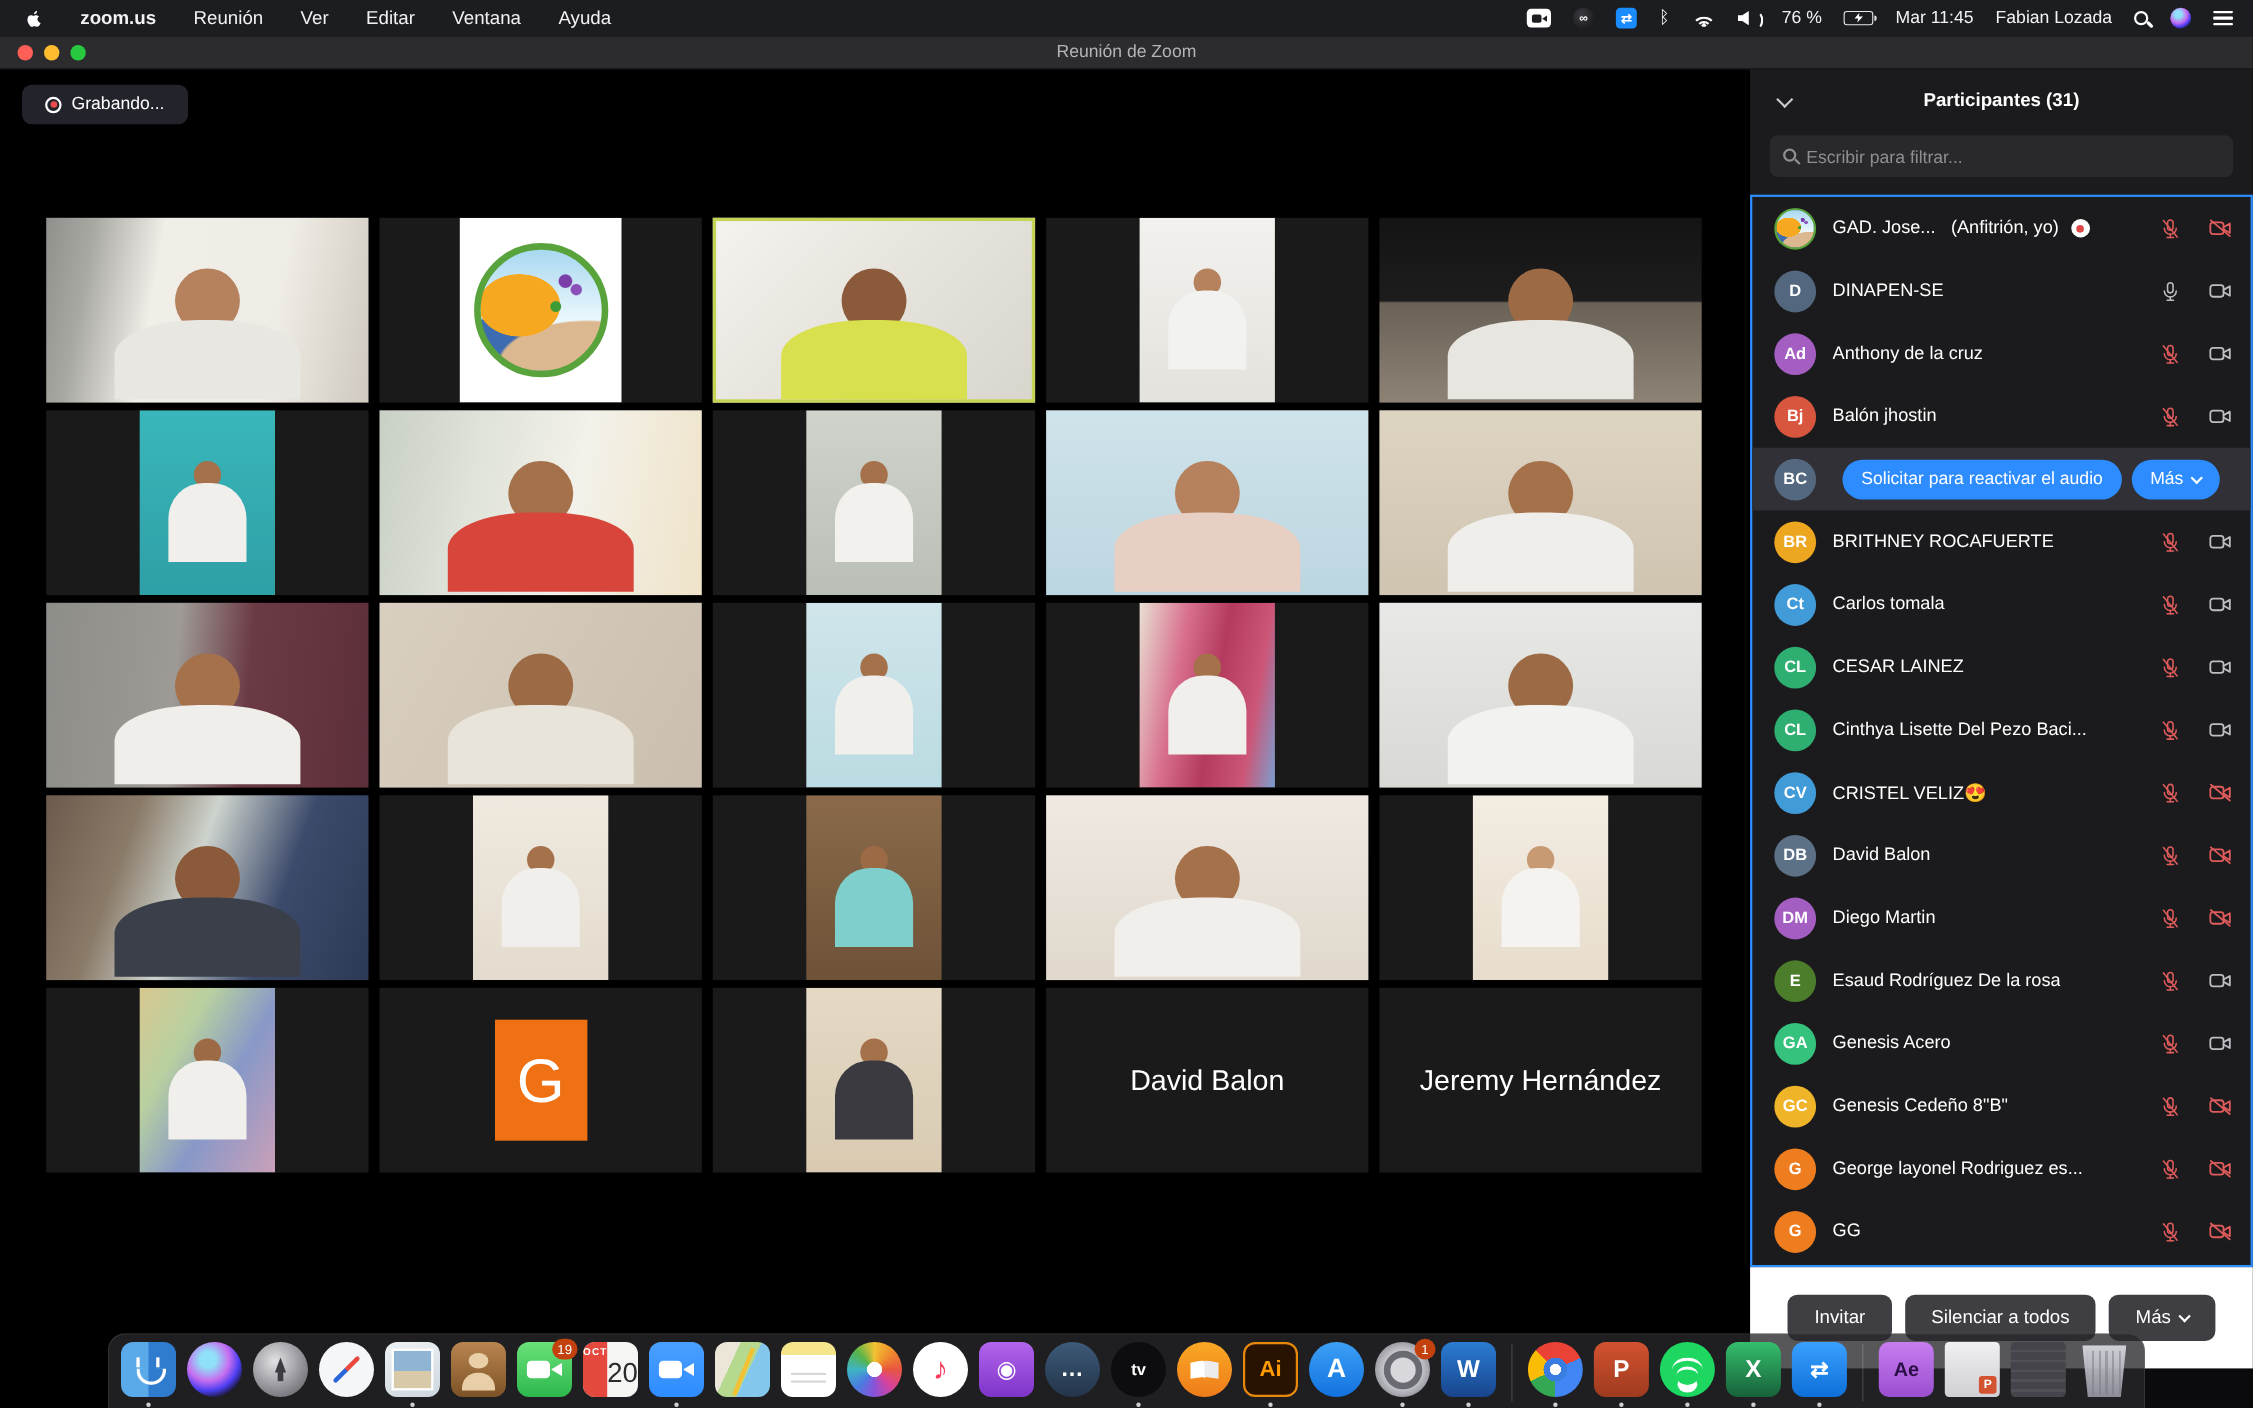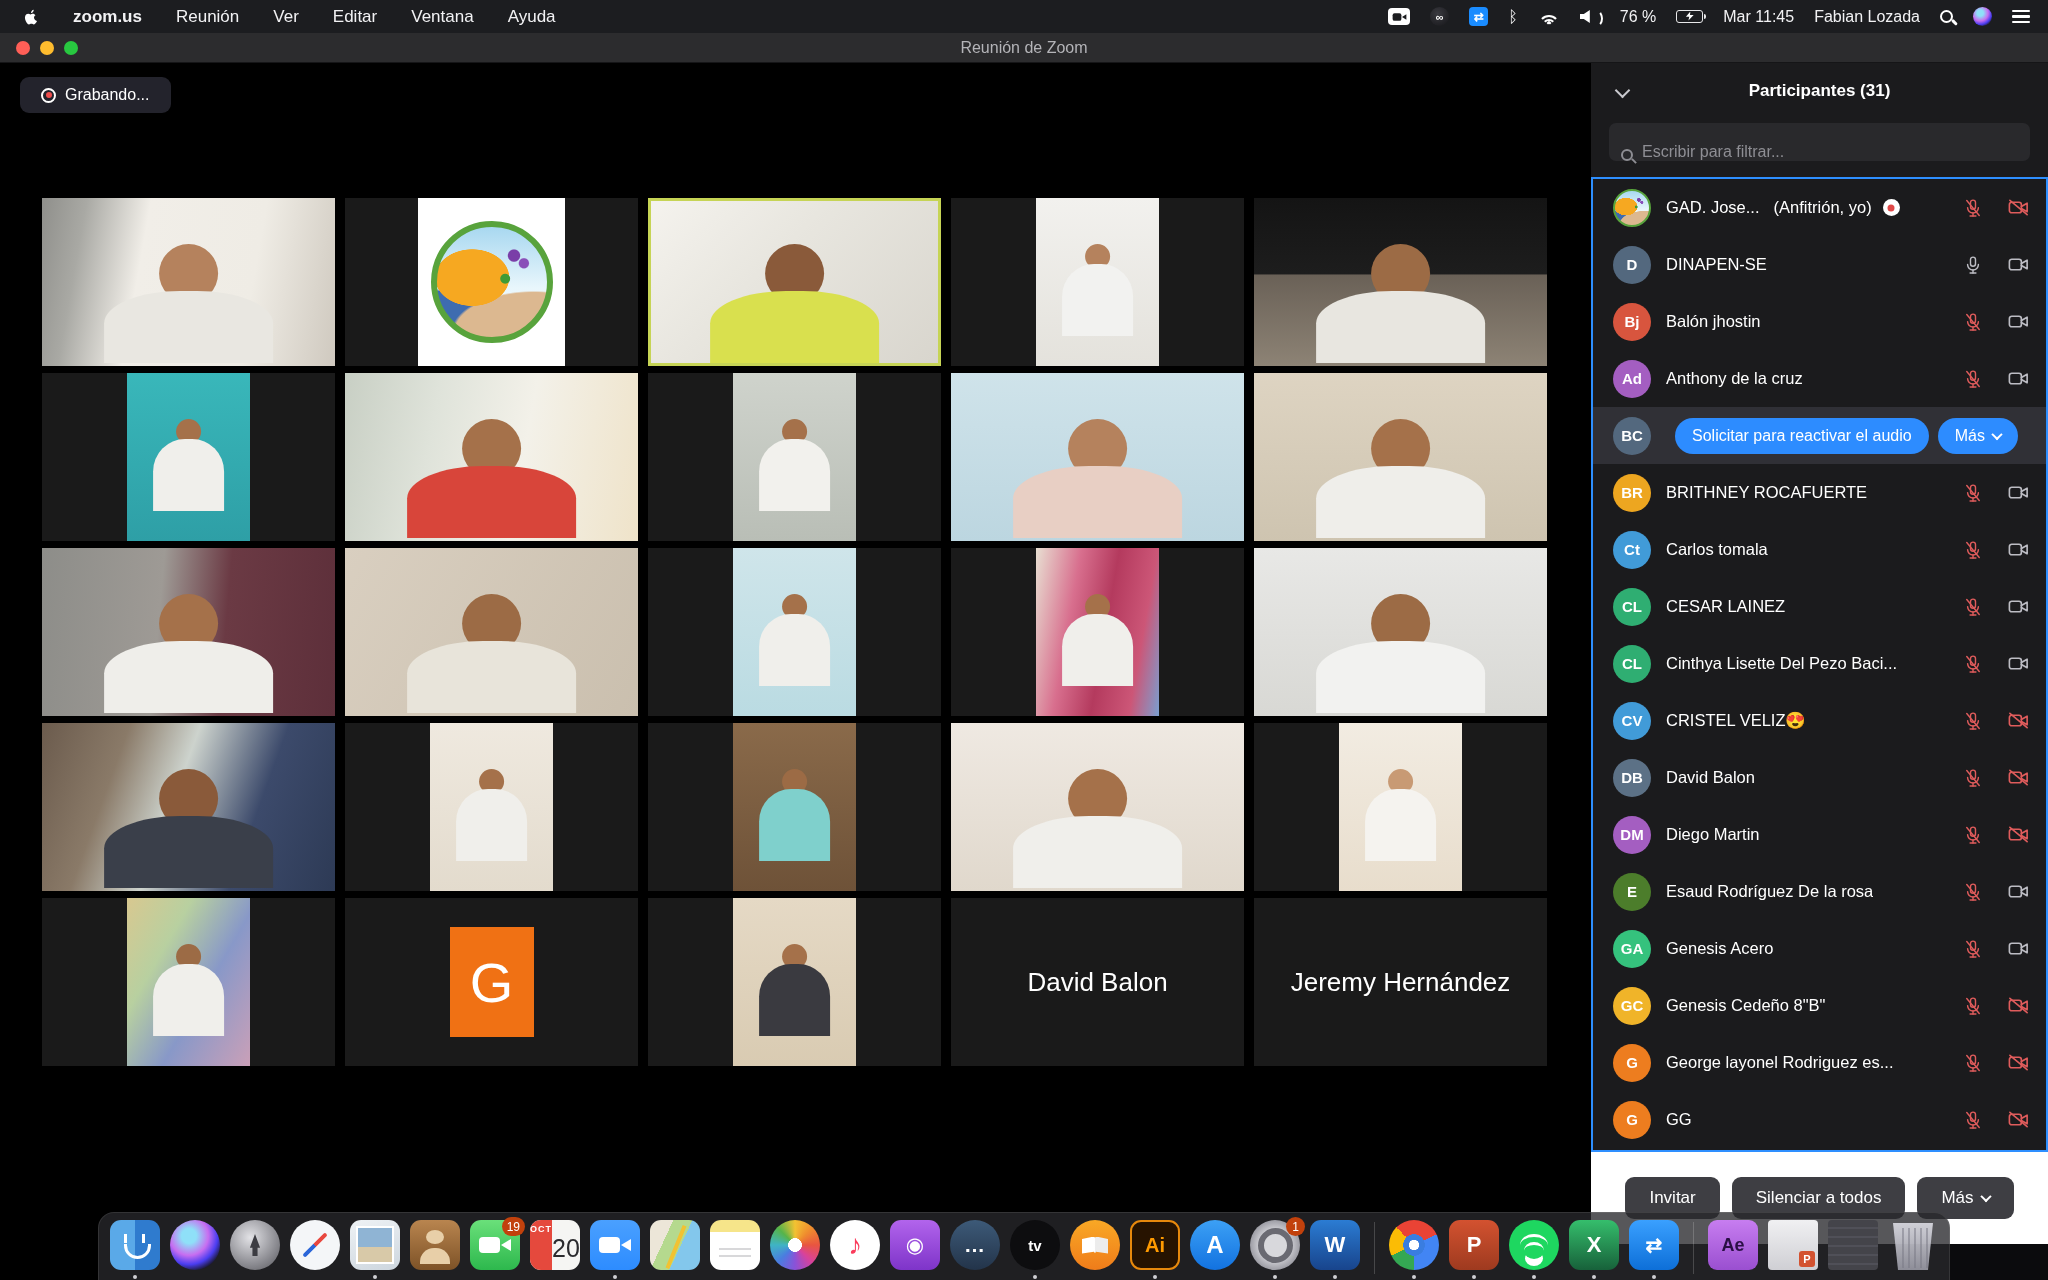--- a/index.html
+++ b/index.html
@@ -82,21 +82,21 @@
   .tile-name{color:#fff;font-size:26px;}
 
   
   .panel{position:absolute;left:1591px;top:63px;width:457px;bottom:36px;background:#1b1b1d;
     display:flex;flex-direction:column;z-index:30;}
   .p-header{position:relative;height:56px;display:flex;align-items:center;justify-content:center;}
   .p-title{color:#fff;font-size:17px;font-weight:600;}
   .collapse{position:absolute;left:26px;top:22px;width:11px;height:11px;border-right:2.5px solid #c9c9ce;
     border-bottom:2.5px solid #c9c9ce;transform:rotate(45deg);cursor:pointer;}
   .search{margin:4px 18px 16px;height:38px;background:#29292c;border-radius:7px;
-    display:flex;align-items:flex-end;padding:0 12px;gap:9px;}
+    display:flex;align-items:flex-start;padding:12px 12px;gap:9px;}
   .search input{flex:1;background:transparent;border:none;outline:none;color:#e8e8ea;font-size:16px;
     font-family:"Liberation Sans",sans-serif;}
   .search input::placeholder{color:#8e8e94;}
   .s-mag{position:relative;width:12px;height:12px;border:2px solid #8e8e94;border-radius:50%;flex:none;}
   .s-mag::after{content:"";position:absolute;right:-4px;bottom:-5px;width:2px;height:6px;background:#8e8e94;transform:rotate(-45deg);}
   .plist{flex:1;border:2.5px solid #2e8fff;overflow:hidden;background:#1b1b1d;}
   .prow{height:57px;display:flex;align-items:center;padding:0 16px 0 20px;}
   .prow.hover{background:#303036;}
   .avatar{width:38px;height:38px;border-radius:50%;flex:none;display:flex;align-items:center;justify-content:center;
     color:#fff;font-size:15px;font-weight:600;margin-right:15px;}
@@ -487,47 +487,47 @@
             <svg viewBox="0 0 24 24">
               <g fill="none" stroke="currentColor" stroke-width="1.7" stroke-linejoin="round" stroke-linecap="round">
                 <rect x="2.5" y="6.5" width="12.5" height="11" rx="2.5"></rect>
                 <path d="M15 11l6-3.5v9L15 13"></path>
               </g>
             </svg>
           </span>
         </span>
       </div>
       <div class="prow">
+        <div class="avatar" style="background: rgb(164, 94, 193);">Ad</div>
+        <span class="pname">Anthony de la cruz</span>
+        <span class="picons">
+          <span class="ic mic muted">
+            <svg viewBox="0 0 24 24">
+              <g fill="none" stroke="currentColor" stroke-width="1.7" stroke-linecap="round">
+                <rect x="9" y="2.5" width="6" height="11" rx="3"></rect>
+                <path d="M5.5 11.5a6.5 6.5 0 0 0 13 0"></path>
+                <line x1="12" y1="18" x2="12" y2="21.5"></line>
+                <line x1="8.5" y1="21.5" x2="15.5" y2="21.5"></line>
+                <line x1="4.5" y1="3" x2="19.5" y2="21"></line>
+              </g>
+            </svg>
+          </span>
+          <span class="ic cam on">
+            <svg viewBox="0 0 24 24">
+              <g fill="none" stroke="currentColor" stroke-width="1.7" stroke-linejoin="round" stroke-linecap="round">
+                <rect x="2.5" y="6.5" width="12.5" height="11" rx="2.5"></rect>
+                <path d="M15 11l6-3.5v9L15 13"></path>
+              </g>
+            </svg>
+          </span>
+        </span>
+      </div>
+      <div class="prow">
         <div class="avatar" style="background: rgb(216, 85, 62);">Bj</div>
         <span class="pname">Balón jhostin</span>
-        <span class="picons">
-          <span class="ic mic muted">
-            <svg viewBox="0 0 24 24">
-              <g fill="none" stroke="currentColor" stroke-width="1.7" stroke-linecap="round">
-                <rect x="9" y="2.5" width="6" height="11" rx="3"></rect>
-                <path d="M5.5 11.5a6.5 6.5 0 0 0 13 0"></path>
-                <line x1="12" y1="18" x2="12" y2="21.5"></line>
-                <line x1="8.5" y1="21.5" x2="15.5" y2="21.5"></line>
-                <line x1="4.5" y1="3" x2="19.5" y2="21"></line>
-              </g>
-            </svg>
-          </span>
-          <span class="ic cam on">
-            <svg viewBox="0 0 24 24">
-              <g fill="none" stroke="currentColor" stroke-width="1.7" stroke-linejoin="round" stroke-linecap="round">
-                <rect x="2.5" y="6.5" width="12.5" height="11" rx="2.5"></rect>
-                <path d="M15 11l6-3.5v9L15 13"></path>
-              </g>
-            </svg>
-          </span>
-        </span>
-      </div>
-      <div class="prow">
-        <div class="avatar" style="background: rgb(164, 94, 193);">Ad</div>
-        <span class="pname">Anthony de la cruz</span>
         <span class="picons">
           <span class="ic mic muted">
             <svg viewBox="0 0 24 24">
               <g fill="none" stroke="currentColor" stroke-width="1.7" stroke-linecap="round">
                 <rect x="9" y="2.5" width="6" height="11" rx="3"></rect>
                 <path d="M5.5 11.5a6.5 6.5 0 0 0 13 0"></path>
                 <line x1="12" y1="18" x2="12" y2="21.5"></line>
                 <line x1="8.5" y1="21.5" x2="15.5" y2="21.5"></line>
                 <line x1="4.5" y1="3" x2="19.5" y2="21"></line>
               </g>

